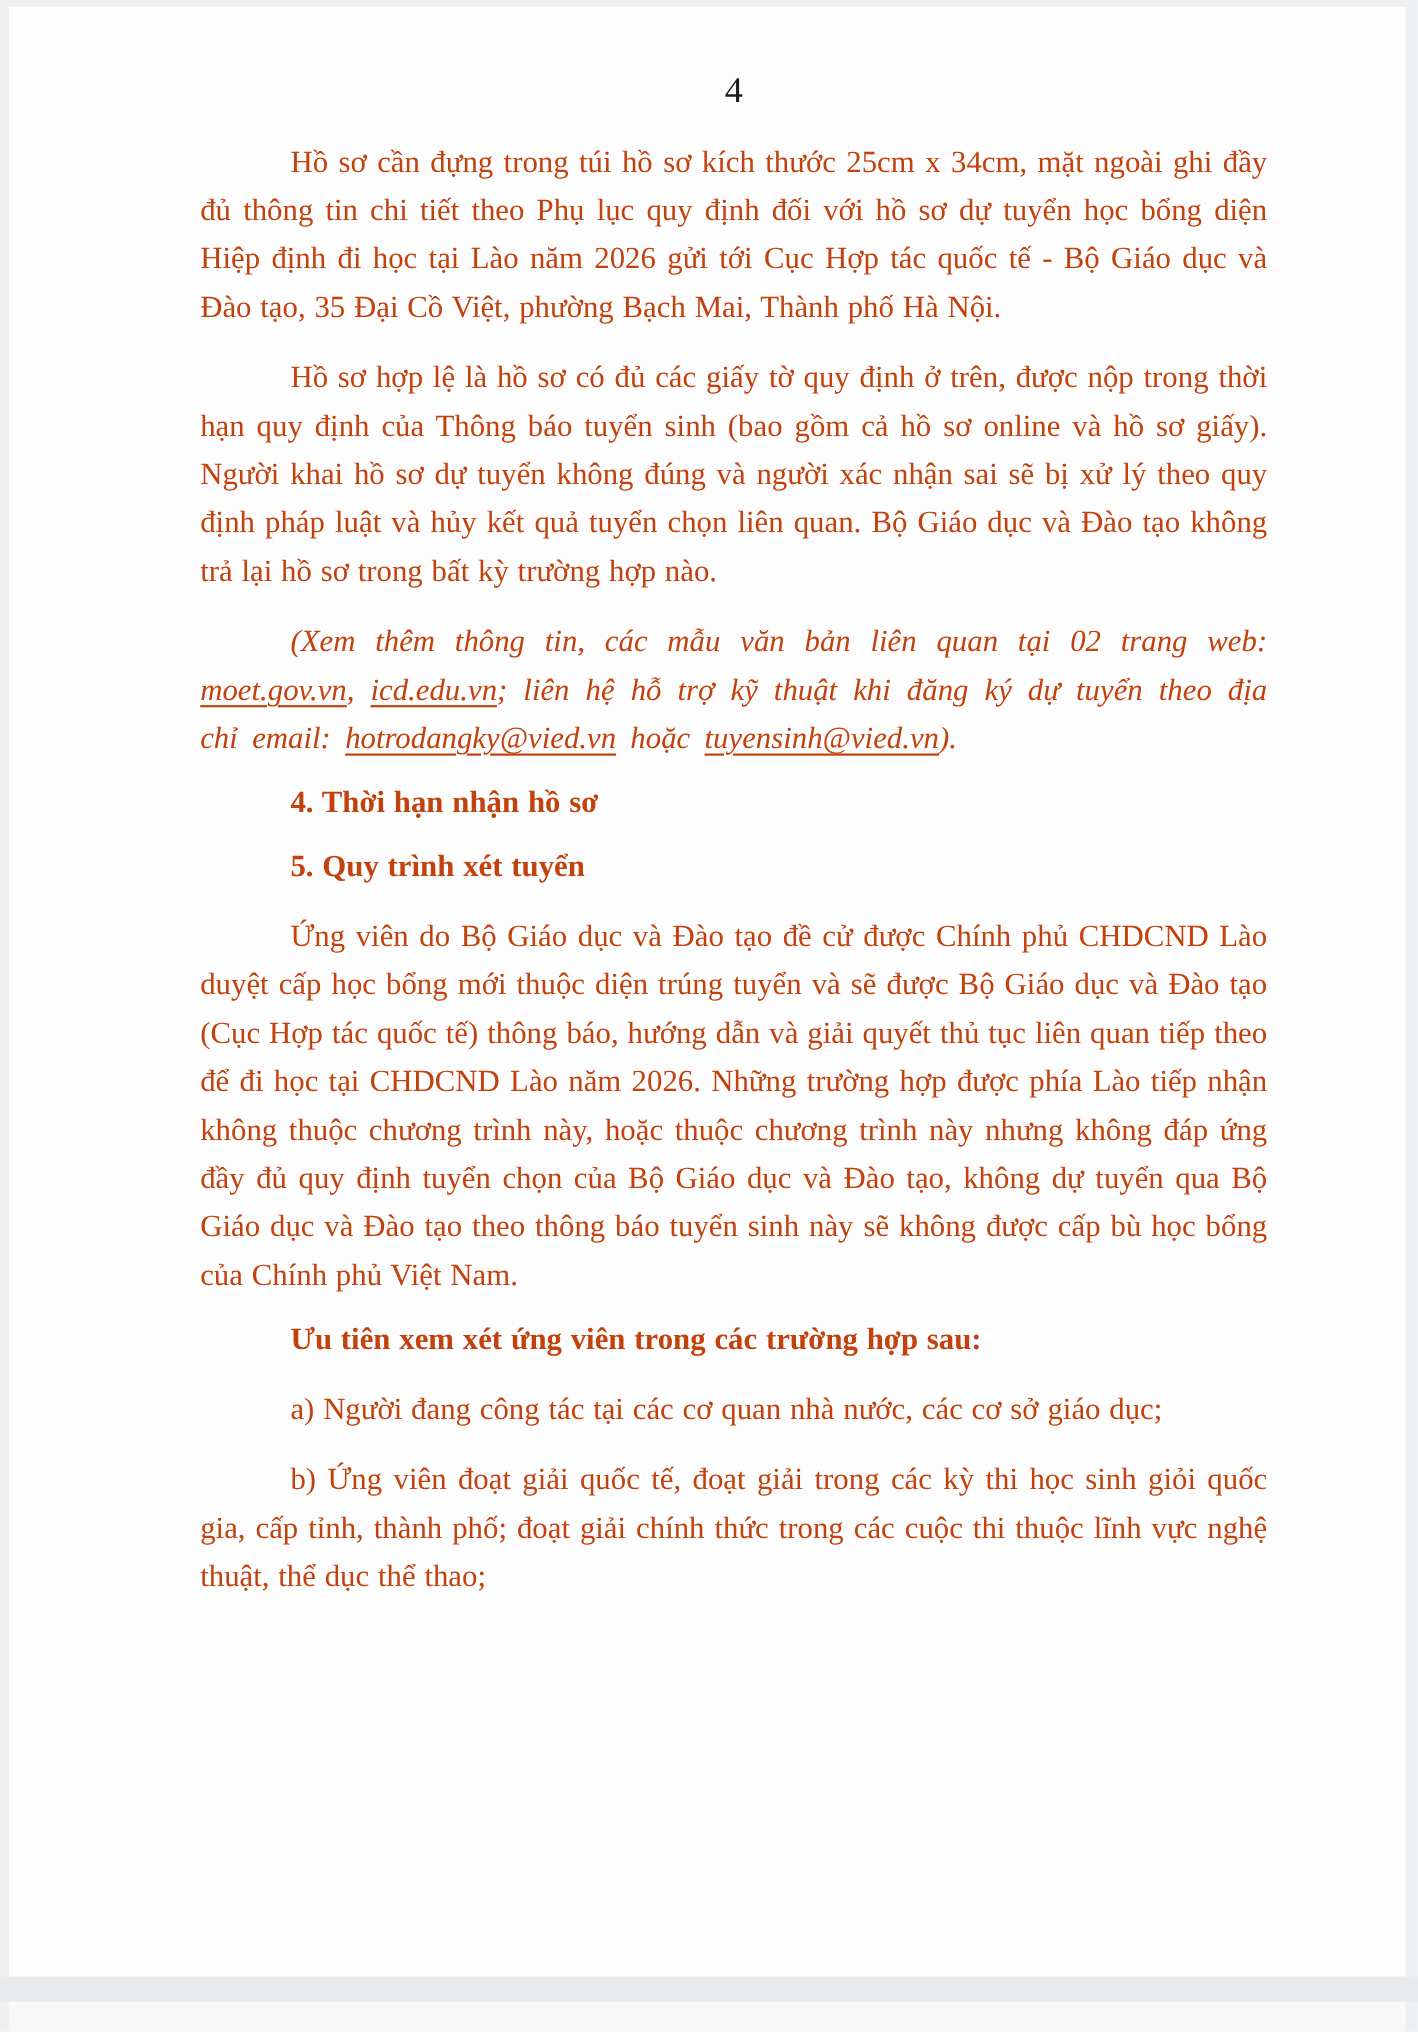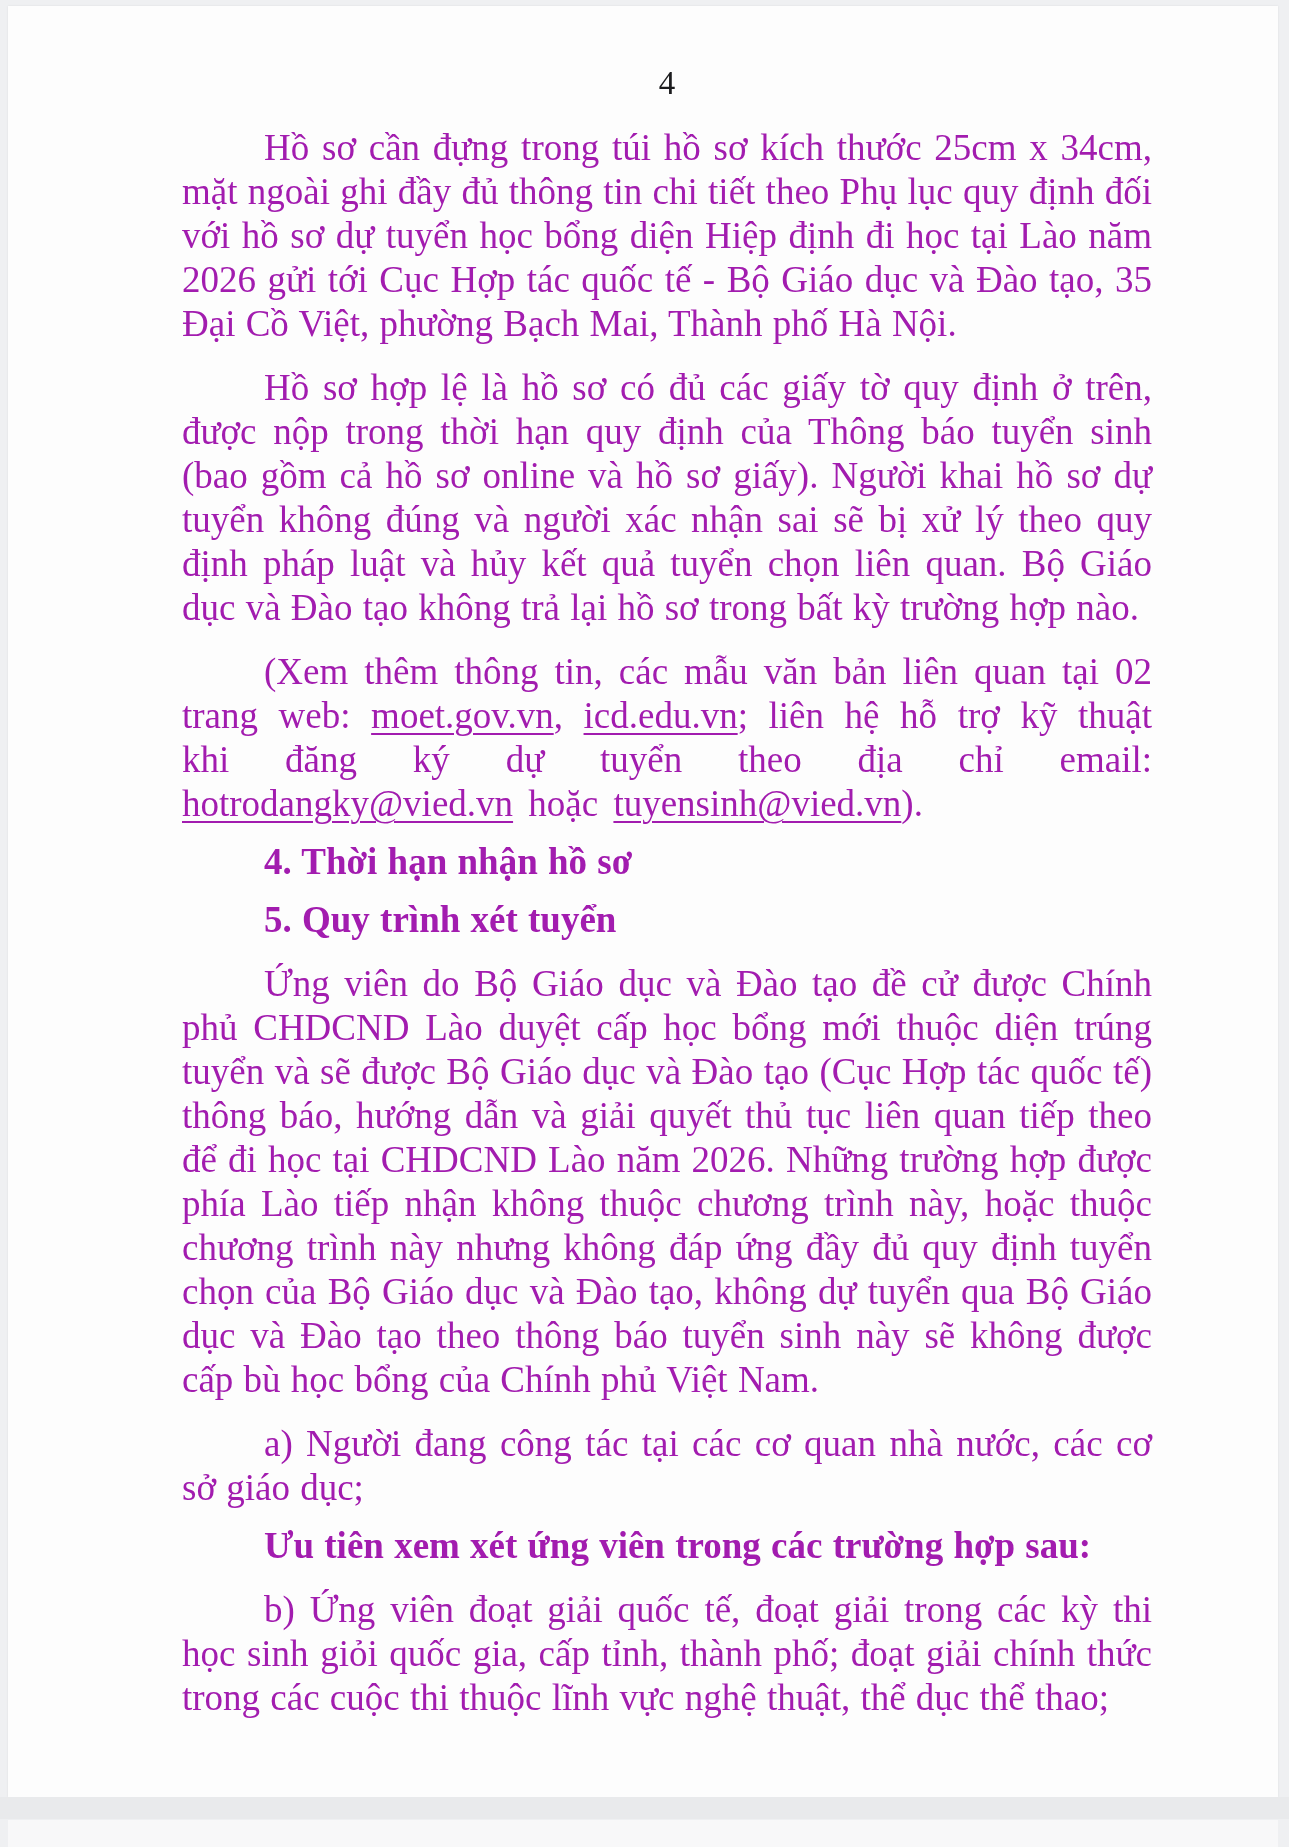--- a/index.html
+++ b/index.html
@@ -34,34 +34,35 @@
   .page-number {
     text-align: center;
     font-size: 33px;
     line-height: 42px;
     color: #1c1c1e;
     margin: 0 0 22px 0;
   }
   .block {
     margin: 0;
     padding: 0;
-    font-size: 37px;
+    font-size: 28px;
     line-height: 44px;
-    color: #a21caf;
+    color: #c2410c;
     text-align: justify;
     text-indent: 82px;
     word-spacing: 1px;
   }
   .block + .block { margin-top: 20px; }
   .heading {
     font-weight: bold;
     margin-top: 14px !important;
     font-family: Liberation Serif, serif;
   }
   .note {
+    font-style: italic;
     word-spacing: 6px;
   }
   .b { font-weight: bold; }
   .u {
     text-decoration: underline;
     text-underline-offset: 5px;
     text-decoration-thickness: 2px;
   }
   .page-gap {
     position: absolute;
@@ -86,20 +87,20 @@
 <div class="viewer">
   <div class="page">
     <div class="page-number">4</div>
     <div id="page-content">
         <p class="block body"><span>Hồ sơ cần đựng trong túi hồ sơ kích thước 25cm x 34cm, mặt ngoài ghi đầy đủ thông tin chi tiết theo Phụ lục quy định đối với hồ sơ dự tuyển học bổng diện Hiệp định đi học tại Lào năm 2026 gửi tới Cục Hợp tác quốc tế - Bộ Giáo dục và Đào tạo, 35 Đại Cồ Việt, phường Bạch Mai, Thành phố Hà Nội.</span></p>
         <p class="block body"><span>Hồ sơ hợp lệ là hồ sơ có đủ các giấy tờ quy định ở trên, được nộp trong thời hạn quy định của Thông báo tuyển sinh (bao gồm cả hồ sơ online và hồ sơ giấy). Người khai hồ sơ dự tuyển không đúng và người xác nhận sai sẽ bị xử lý theo quy định pháp luật và hủy kết quả tuyển chọn liên quan. Bộ Giáo dục và Đào tạo không trả lại hồ sơ trong bất kỳ trường hợp nào.</span></p>
         <p class="block note"><span>(Xem thêm thông tin, các mẫu văn bản liên quan tại 02 trang web: </span><span class="u">moet.gov.vn</span><span>, </span><span class="u">icd.edu.vn</span><span>; liên hệ hỗ trợ kỹ thuật khi đăng ký dự tuyển theo địa chỉ email: </span><span class="u">hotrodangky@vied.vn</span><span> hoặc </span><span class="u">tuyensinh@vied.vn</span><span>).</span></p>
         <p class="block heading"><span>4. Thời hạn nhận hồ sơ</span></p>
         <p class="block heading"><span>5. Quy trình xét tuyển</span></p>
         <p class="block body"><span>Ứng viên do Bộ Giáo dục và Đào tạo đề cử được Chính phủ CHDCND Lào duyệt cấp học bổng mới thuộc diện trúng tuyển và sẽ được Bộ Giáo dục và Đào tạo (Cục Hợp tác quốc tế) thông báo, hướng dẫn và giải quyết thủ tục liên quan tiếp theo để đi học tại CHDCND Lào năm 2026. Những trường hợp được phía Lào tiếp nhận không thuộc chương trình này, hoặc thuộc chương trình này nhưng không đáp ứng đầy đủ quy định tuyển chọn của Bộ Giáo dục và Đào tạo, không dự tuyển qua Bộ Giáo dục và Đào tạo theo thông báo tuyển sinh này sẽ không được cấp bù học bổng của Chính phủ Việt Nam.</span></p>
+        <p class="block heading"><span>Ưu tiên xem xét ứng viên trong các trường hợp sau:</span></p>
         <p class="block body"><span>a) Người đang công tác tại các cơ quan nhà nước, các cơ sở giáo dục;</span></p>
-        <p class="block heading"><span>Ưu tiên xem xét ứng viên trong các trường hợp sau:</span></p>
         <p class="block body"><span>b) Ứng viên đoạt giải quốc tế, đoạt giải trong các kỳ thi học sinh giỏi quốc gia, cấp tỉnh, thành phố; đoạt giải chính thức trong các cuộc thi thuộc lĩnh vực nghệ thuật, thể dục thể thao;</span></p>
       </div>
   </div>
   <div class="page-gap"></div>
   <div class="next-page-top"></div>
 </div>
 
 </body></html>

